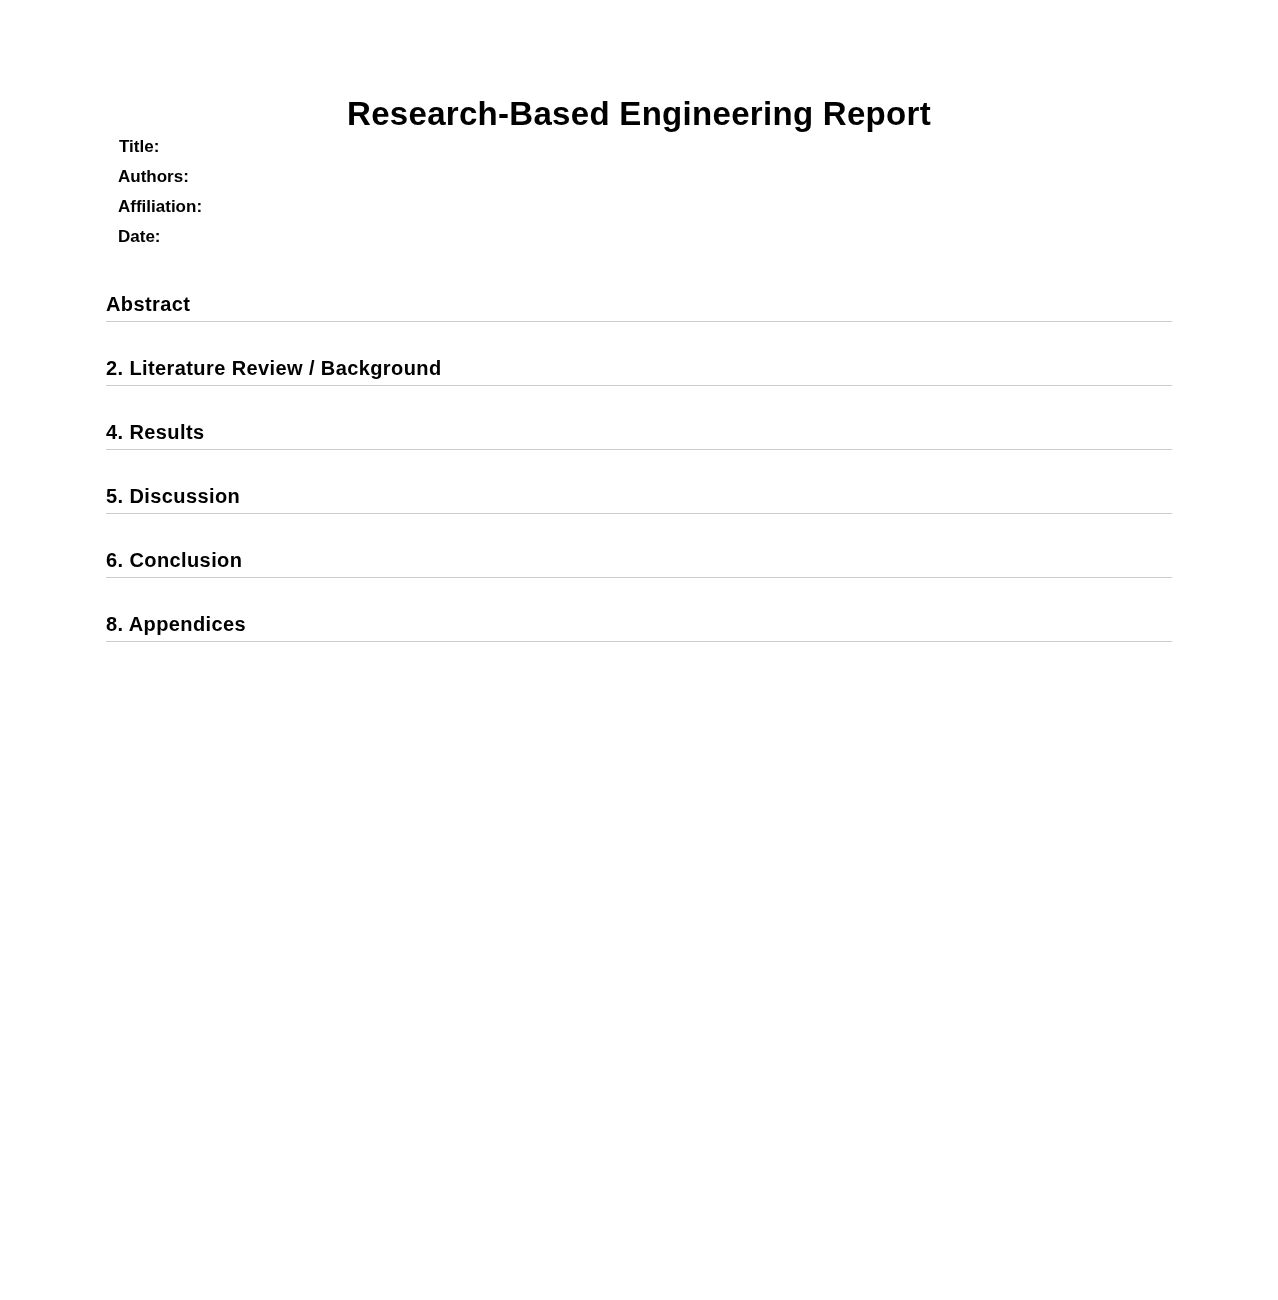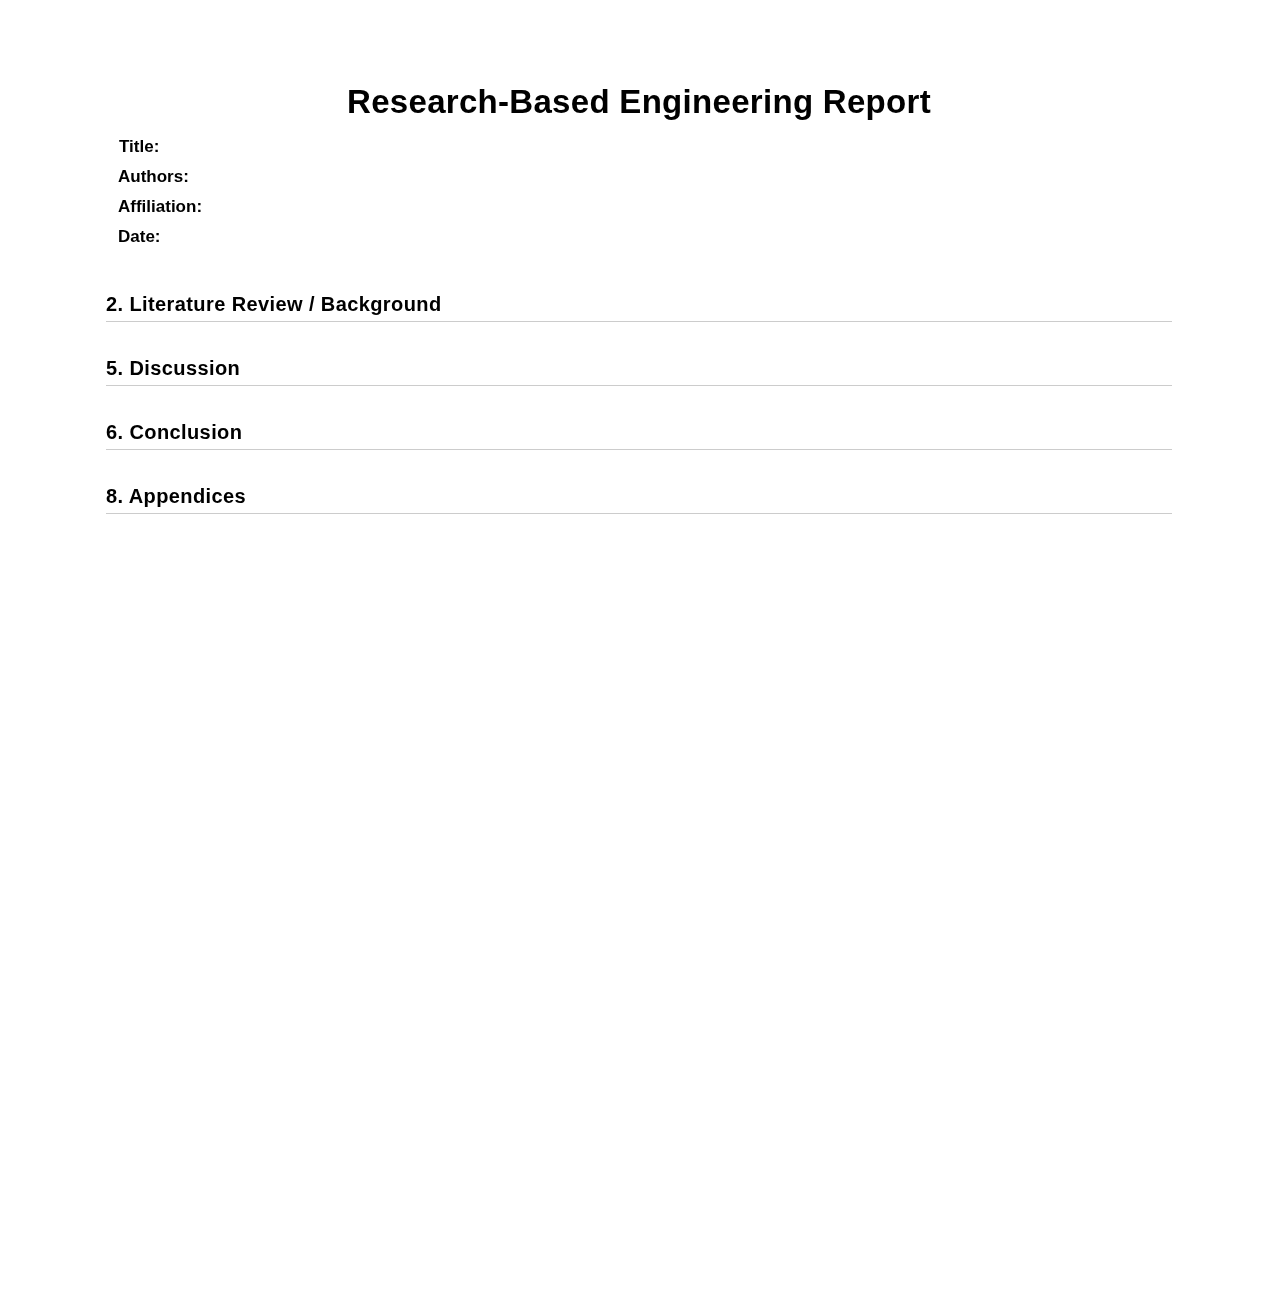--- a/index.html
+++ b/index.html
@@ -4,21 +4,21 @@
   <style>
     html, body { margin: 0; padding: 0; background: #ffffff; }
     body {
       width: 1278px; height: 1300px;
       font-family: "Liberation Sans", "DejaVu Sans", sans-serif;
       color: #000;
       position: relative;
     }
     .page { position: absolute; left: 106px; top: 0; width: 1066px; }
     .doc-title {
-      position: absolute; top: 82px; left: 0; width: 1066px;
+      position: absolute; top: 94px; left: 0; width: 1066px;
       text-align: center; font-size: 33px; font-weight: bold;
       letter-spacing: 0.3px; margin: 0; line-height: 40px;
     }
     .meta { position: absolute; top: 136px; left: 12px; }
     .meta-row { font-size: 17px; font-weight: bold; height: 30px; line-height: 22px; }
     .meta-row.first { padding-left: 1px; }
     .sections { position: absolute; top: 290px; left: 0; width: 1066px; }
     .section-heading {
       font-size: 20px; font-weight: bold; letter-spacing: 0.4px;
       line-height: 28px; margin: 0; padding-top: 0;
@@ -35,21 +35,31 @@
   <div class="meta">
     <div class="meta-row first">Title:</div>
     <div class="meta-row">Authors:</div>
     <div class="meta-row">Affiliation:</div>
     <div class="meta-row">Date:</div>
   </div>
 
   <div class="sections">
     <div class="section-wrap">
       <div class="section-inner">
+          <h2 class="section-heading">Abstract</h2>
+        </div>
+    </div>
+    <div class="section-wrap">
+      <div class="section-inner">
           <h2 class="section-heading">2. Literature Review / Background</h2>
+        </div>
+    </div>
+    <div class="section-wrap">
+      <div class="section-inner">
+          <h2 class="section-heading">4. Results</h2>
         </div>
     </div>
     <div class="section-wrap">
       <div class="section-inner">
           <h2 class="section-heading">5. Discussion</h2>
         </div>
     </div>
     <div class="section-wrap">
       <div class="section-inner">
           <h2 class="section-heading">6. Conclusion</h2>

